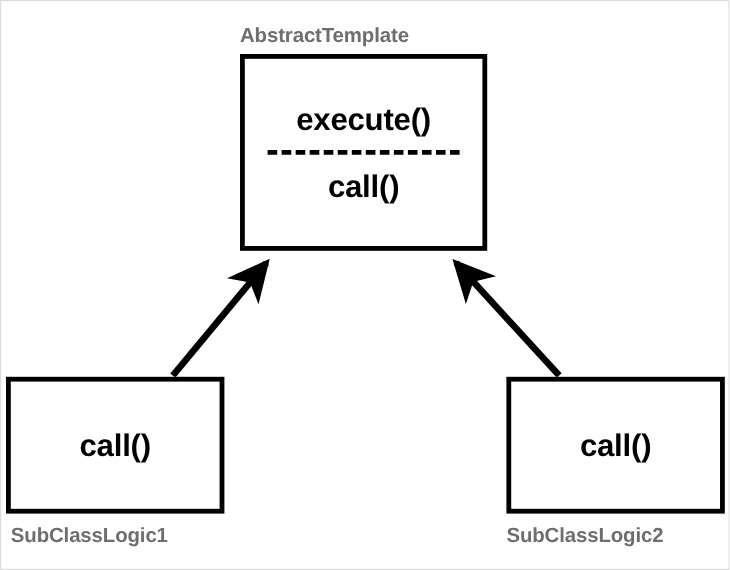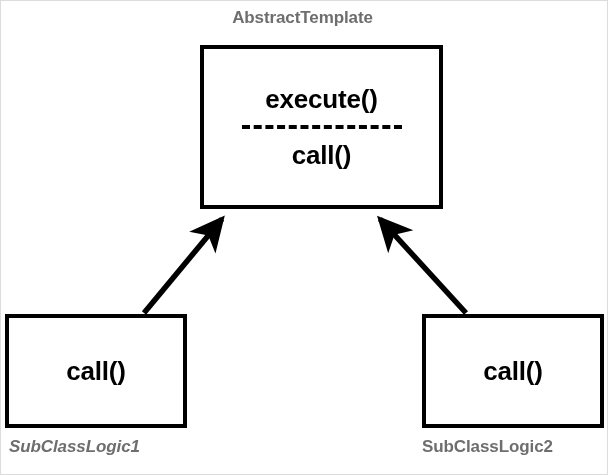--- a/index.html
+++ b/index.html
@@ -36,21 +36,21 @@
     border: 4px solid #000000;
     box-sizing: border-box;
     display: flex;
     flex-direction: column;
     align-items: center;
     justify-content: center;
   }
   .abstract-box {
     left: 199px;
     top: 44px;
-    width: 243px;
+    width: 206px;
     height: 164px;
     z-index: 3;
   }
   .sub-box {
     top: 313px;
     width: 182px;
     height: 114px;
     z-index: 3;
   }
   .sub-box-left  { left: 4px; }
@@ -82,29 +82,27 @@
     font-size: 17px;
     font-weight: bold;
     color: #6e6e6e;
     letter-spacing: -0.1px;
     white-space: nowrap;
     line-height: 1;
     z-index: 2;
   }
   .label-abstract {
     left: 199px;
-    top: 8px;
+    top: 20px;
     width: 205px;
-    text-align: center;
   }
   .label-sub-left {
     left: 8px;
     top: 437px;
     text-align: left;
-    font-style: italic;
   }
   .label-sub-right {
     left: 421px;
     top: 437px;
     width: 181px;
     text-align: left;
   }
 </style>
 </head>
 <body>

